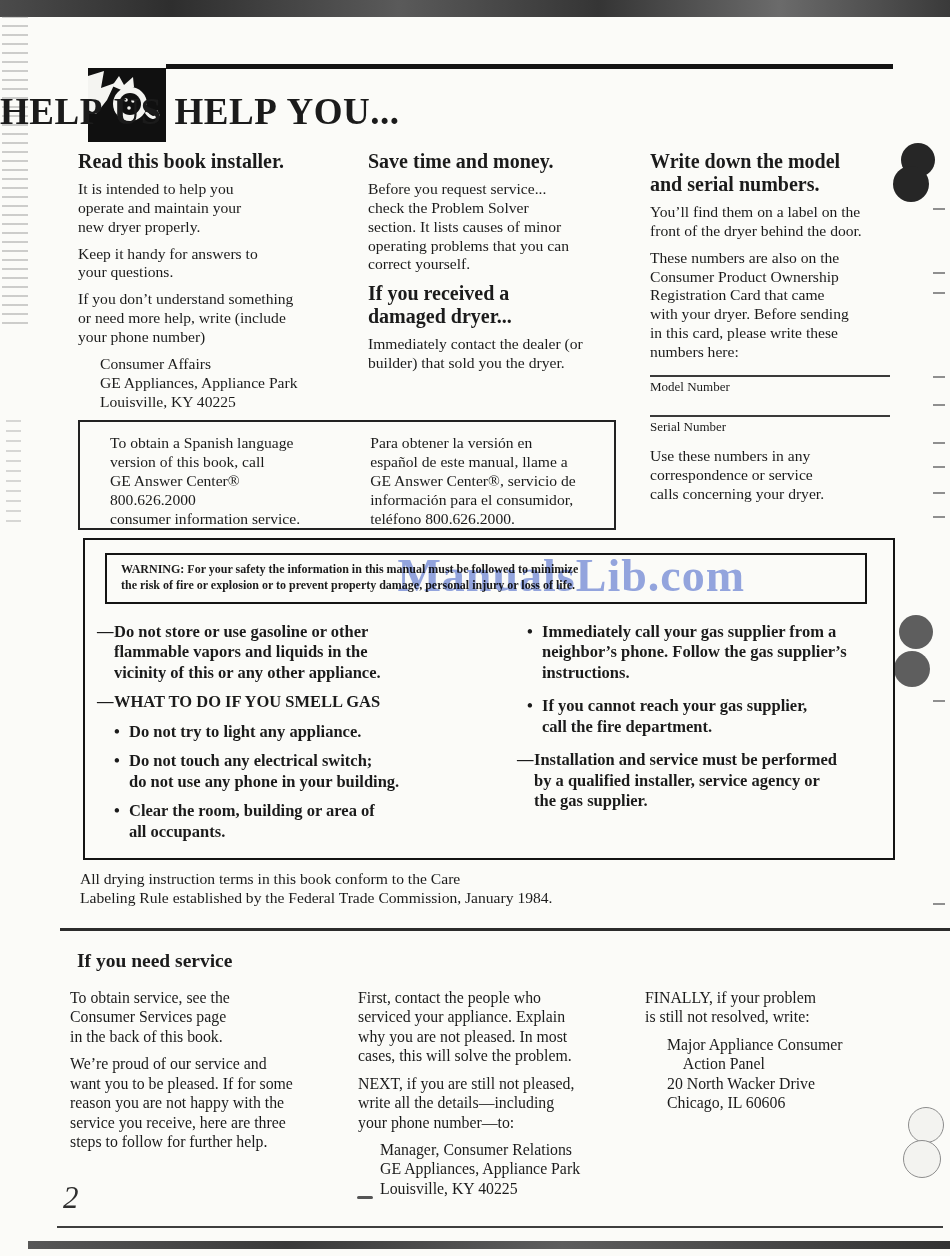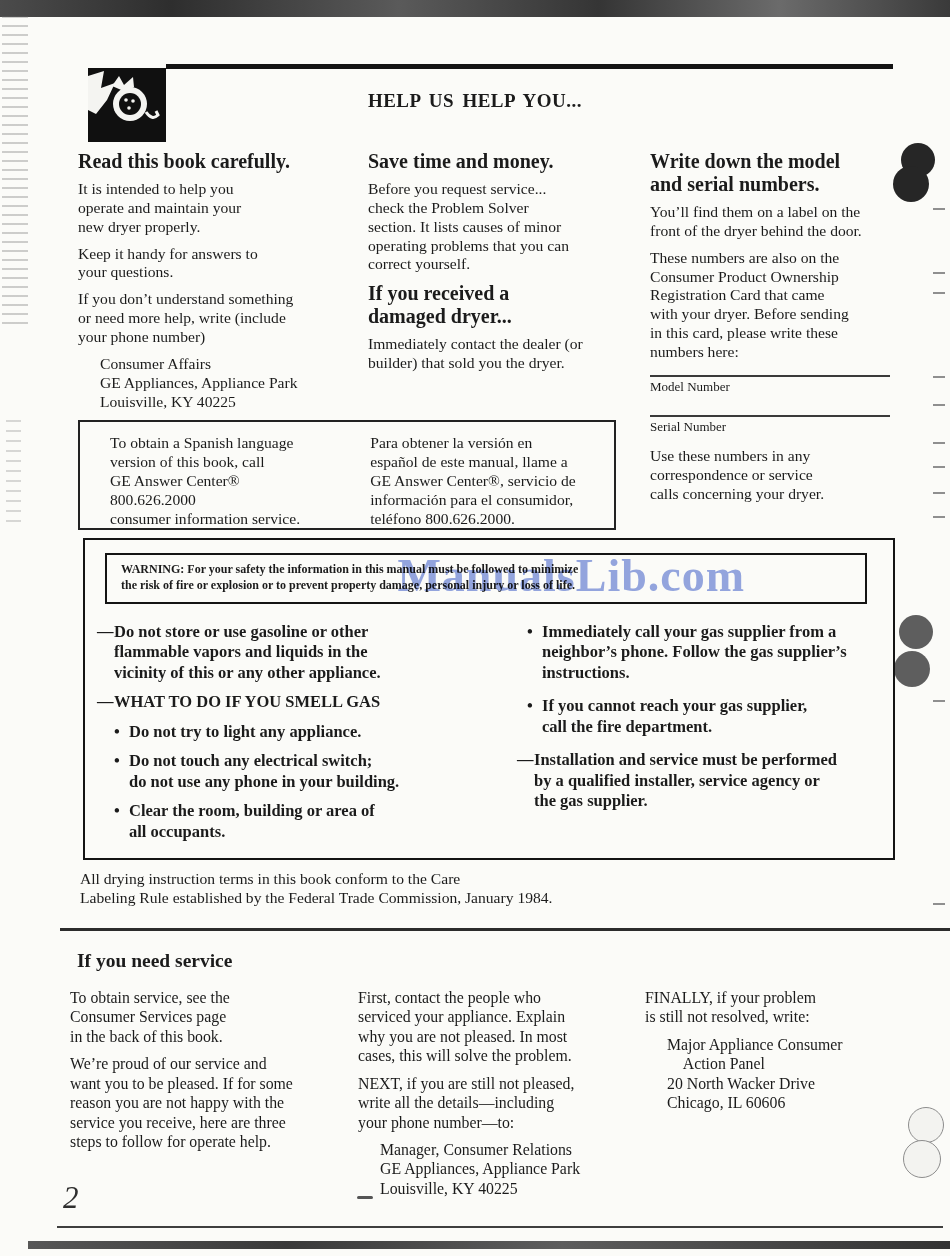--- a/index.html
+++ b/index.html
@@ -22,22 +22,22 @@
     background:repeating-linear-gradient(180deg,#6a6a6a 0 2px,transparent 2px 10px);}
   .rdash{position:absolute;left:933px;width:12px;height:2px;background:#8f8f8f;}
   .dot{position:absolute;border-radius:50%;}
   .dot.dark{background:#262626;}
   .dot.gray{background:#5e5e5e;}
   .dot.light{background:#f3f3f0;border:1.5px solid #8d8d8d;}
   .scan-dash{position:absolute;background:#555;border-radius:2px;}
   
   .icon-box{left:88px;top:68px;width:78px;height:74px;background:#101010;}
   .head-rule{left:166px;top:64px;width:727px;height:5px;background:#141414;}
-  .page-title{left:0;right:0;top:90px;text-align:center;
-    font-size:19px;font-weight:bold;letter-spacing:.5px;word-spacing:3px;}
+  .page-title{left:0;right:0;top:90px;text-align:left;
+    font-size:37px;font-weight:bold;letter-spacing:.5px;word-spacing:3px;}
   
   .col-h{font-weight:bold;font-size:20px;line-height:1.15;margin:0 0 7px 0;}
   .body-t{font-size:15.6px;line-height:1.21;margin:0 0 8px 0;}
   .addr{margin-left:22px;}
   .fline{border-top:2px solid #3a3a3a;height:0;margin-top:13px;}
   .fline.serial{margin-top:20px;}
   .flabel{font-family:Liberation Serif, serif;font-size:13px;margin:2px 0 0 0;}
   
   .es-box{left:78px;top:420px;width:538px;height:110px;border:2px solid #222;
     display:flex;gap:36px;padding:11px 0 0 30px;box-sizing:border-box;}
@@ -100,21 +100,21 @@
     <circle cx="38" cy="32" r="1.8" fill="#f4f4f1"></circle>
     <circle cx="45" cy="33" r="1.8" fill="#f4f4f1"></circle>
     <circle cx="41" cy="40" r="1.8" fill="#f4f4f1"></circle>
     <path d="M58,44 q6,9 12,3 l-2,-4" fill="none" stroke="#f4f4f1" stroke-width="3"></path>
   </svg>
 </div>
 <div class="abs head-rule"></div>
 <div class="abs page-title">HELP US HELP YOU...</div>
 
 <div class="abs" style="left:78px;top:150px;width:288px">
-  <div class="col-h">Read this book carefully.</div>
+  <div class="col-h">Read this book installer.</div>
   <p class="body-t pre">It is intended to help you
 operate and maintain your
 new dryer properly.</p>
   <p class="body-t pre">Keep it handy for answers to
 your questions.</p>
   <p class="body-t pre">If you don’t understand something
 or need more help, write (include
 your phone number)</p>
   <p class="body-t pre addr">Consumer Affairs
 GE Appliances, Appliance Park
@@ -229,21 +229,21 @@
 <div class="abs svc-h">If you need service</div>
 
 <div class="abs svc" style="left:70px;top:988px;width:292px">
   <p class="body-t pre">To obtain service, see the
 Consumer Services page
 in the back of this book.</p>
   <p class="body-t pre">We’re proud of our service and
 want you to be pleased. If for some
 reason you are not happy with the
 service you receive, here are three
-steps to follow for operate help.</p>
+steps to follow for further help.</p>
 </div>
 
 <div class="abs svc" style="left:358px;top:988px;width:288px">
   <p class="body-t pre">First, contact the people who
 serviced your appliance. Explain
 why you are not pleased. In most
 cases, this will solve the problem.</p>
   <p class="body-t pre">NEXT, if you are still not pleased,
 write all the details—including
 your phone number—to:</p>

